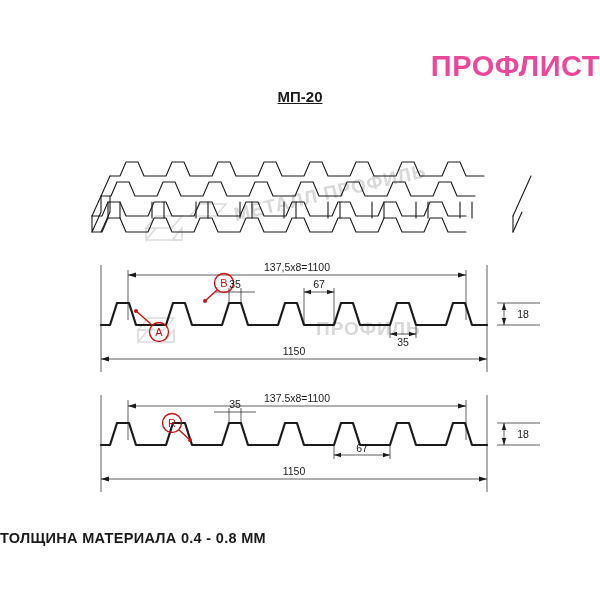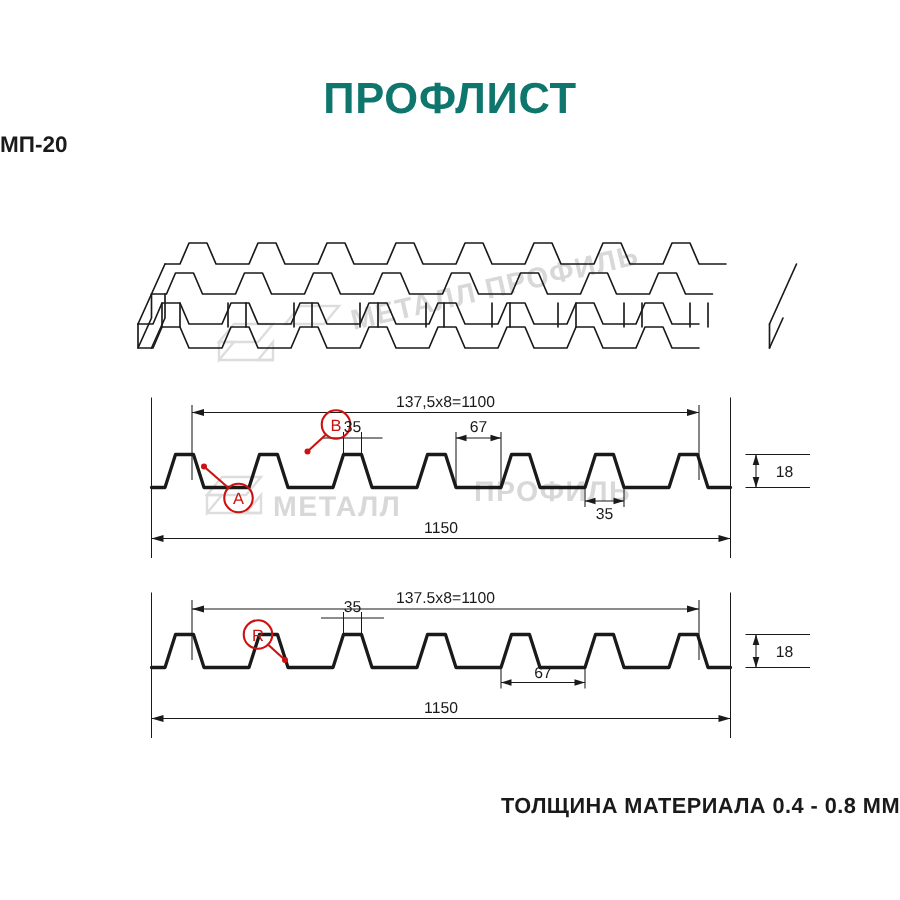--- a/index.html
+++ b/index.html
@@ -18,42 +18,43 @@
   .page {
     position: relative;
     width: 600px;
     height: 600px;
   }
   .title {
     position: absolute;
     top: 50px;
     left: 0;
     width: 600px;
-    text-align: center;
+    text-align: right;
     font-size: 29px;
     font-weight: bold;
     letter-spacing: 0.5px;
-    color: #0f766e;
+    color: #ec4899;
   }
   .subtitle {
     position: absolute;
     top: 88px;
     left: 0;
     width: 600px;
-    text-align: left;
+    text-align: center;
     font-size: 15px;
     font-weight: bold;
     color: #1a1a1a;
+    text-decoration: underline;
   }
   .footer {
     position: absolute;
     top: 530px;
     left: 0;
     width: 600px;
-    text-align: right;
+    text-align: left;
     font-size: 14.5px;
     font-weight: bold;
     letter-spacing: 0.3px;
     color: #1a1a1a;
   }
   .svg-layer {
     position: absolute;
     top: 0;
     left: 0;
     width: 600px;
@@ -90,21 +91,20 @@
 </style>
 </head>
 <body>
 
 <div class="page">
 
   <div class="title">ПРОФЛИСТ</div>
   <div class="subtitle">МП-20</div>
 
   <div class="wm wm1">МЕТАЛЛ ПРОФИЛЬ</div>
-  <div class="wm wm2">МЕТАЛЛ</div>
   <div class="wm wm3">ПРОФИЛЬ</div>
 
   <svg class="svg-layer" viewBox="0 0 600 600" xmlns="http://www.w3.org/2000/svg">
 
     <g stroke="#dddddd" stroke-width="1.6" fill="none">
       <path d="M146 228 l10 -12 h26 l-10 12 z"></path>
       <path d="M146 228 v12 l10 -12 z"></path>
       <path d="M172 240 l10 -12 v12 z"></path>
       <path d="M146 240 h36"></path>
       <path d="M190 216 l10 -12 h26 l-10 12 z" transform="translate(0,0)"></path>

